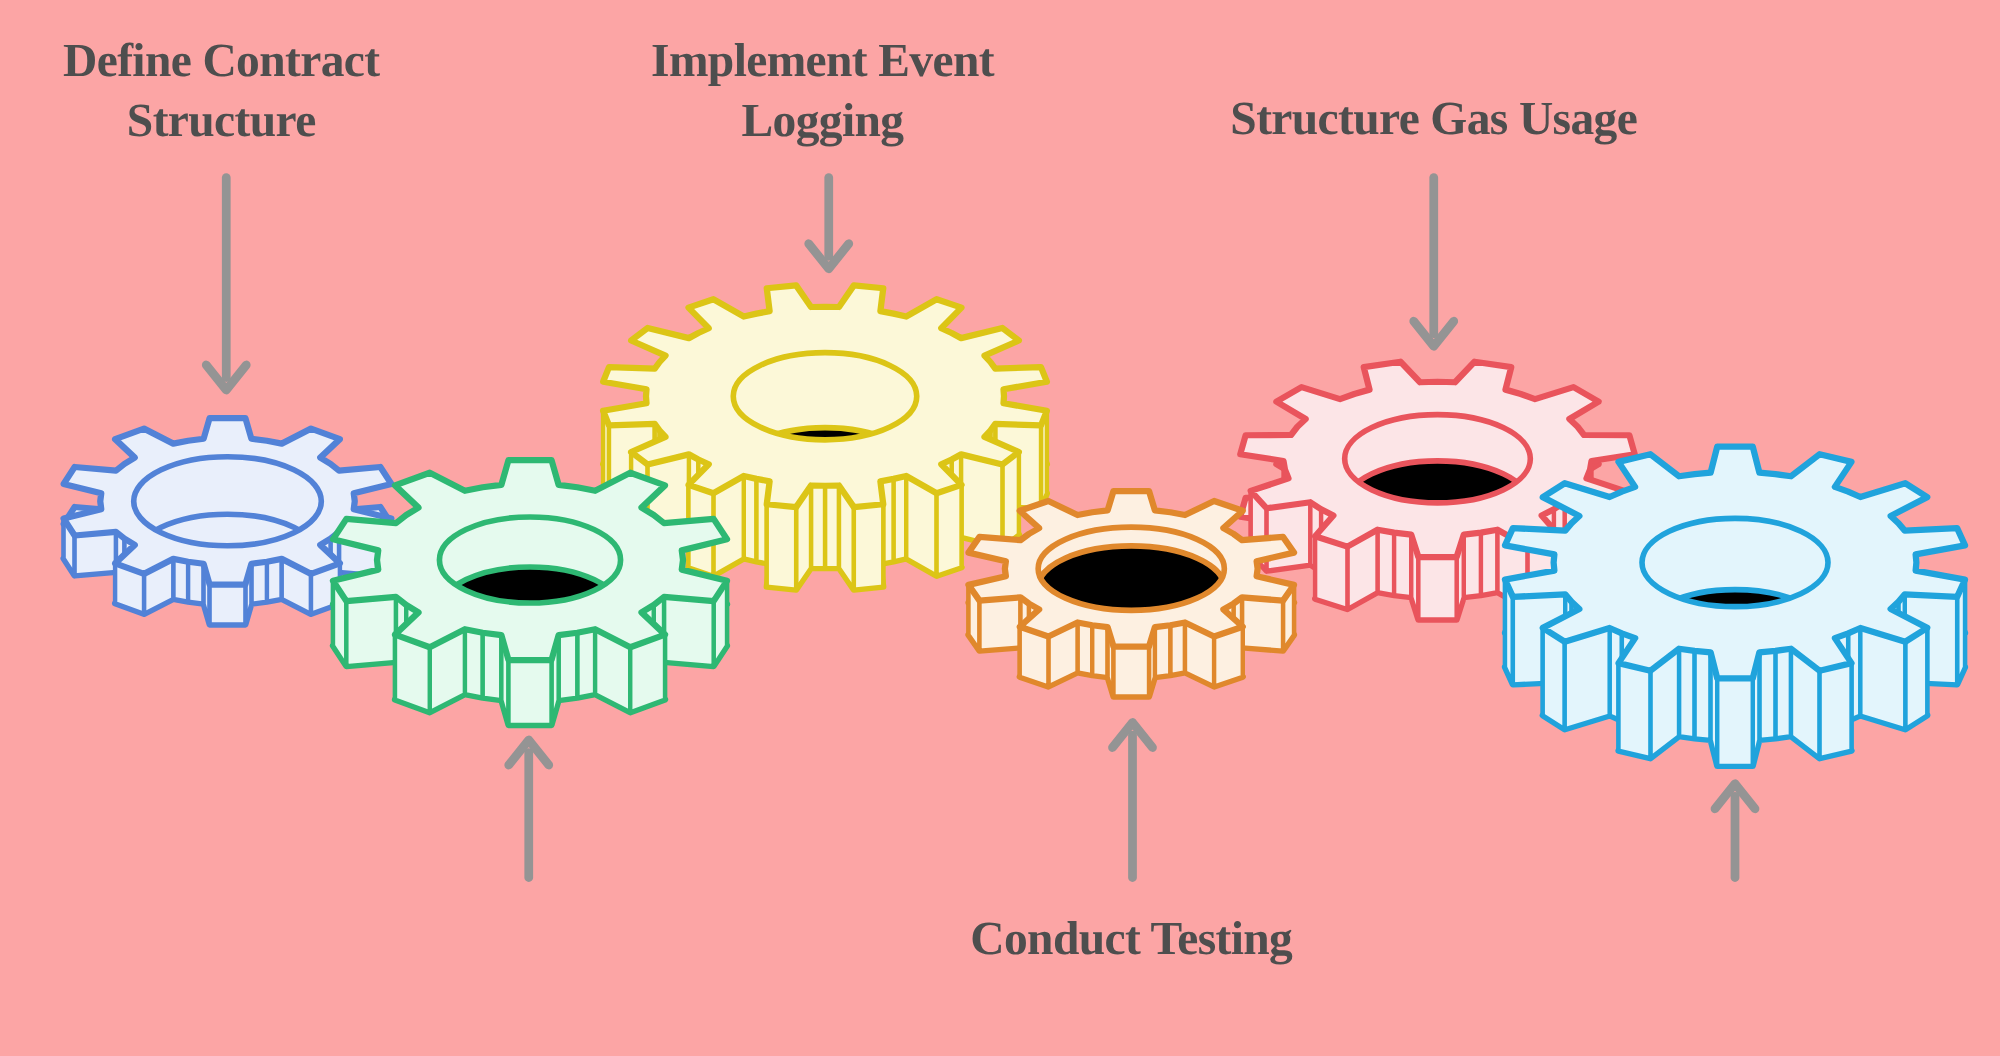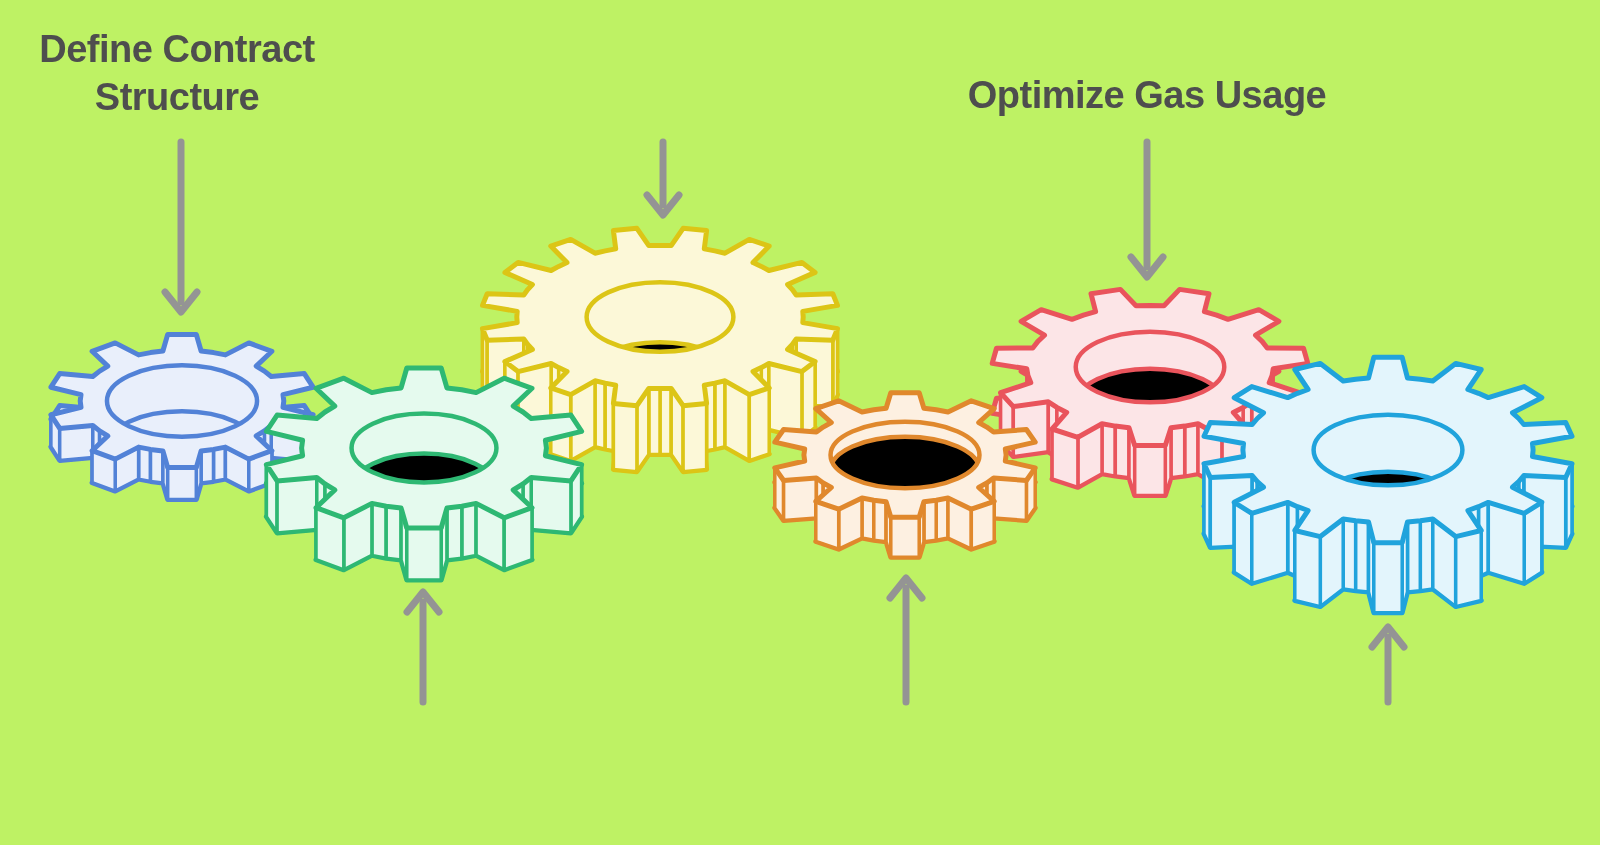--- a/index.html
+++ b/index.html
@@ -1,21 +1,21 @@
 <!DOCTYPE html>
 <html><head>
 <meta charset="utf-8">
 <style>
   html,body{margin:0;padding:0;background:#000;}
   #stage{
     position:relative;
     width:1600px;height:845px;
-    background:#bef264;
+    background:#fca5a5;
     overflow:hidden;
-    font-family:Liberation Sans, sans-serif;
+    font-family:Liberation Serif, serif;
   }
   #gear-svg{position:absolute;left:0;top:0;}
   .step-label{
     position:absolute;
     transform:translateX(-50%);
     white-space:pre-line;
     text-align:center;
     font-size:38px;
     line-height:48px;
     font-weight:700;
@@ -298,14 +298,17 @@
         <ellipse cx="1388" cy="450" rx="74.4" ry="35.34" fill="#e3f5fc"></ellipse>
         <g clip-path="url(#hole-clip-deploy-contract)">
           <ellipse cx="1388" cy="507" rx="74.4" ry="35.34" fill="#000000" stroke="#20a3dc" stroke-width="4.5"></ellipse>
         </g>
         <ellipse cx="1388" cy="450" rx="74.4" ry="35.34" fill="none" stroke="#20a3dc" stroke-width="4.5"></ellipse>
       </g>
     </svg>
 
   <div class="step-label" style="left: 177px; top: 25px; color: rgb(78, 78, 78);">Define Contract
 Structure</div>
-  <div class="step-label" style="left: 1147px; top: 71px; color: rgb(78, 78, 78);">Optimize Gas Usage</div>
+  <div class="step-label" style="left: 658px; top: 25px; color: rgb(78, 78, 78);">Implement Event
+Logging</div>
+  <div class="step-label" style="left: 905px; top: 727px; color: rgb(78, 78, 78);">Conduct Testing</div>
+  <div class="step-label" style="left: 1147px; top: 71px; color: rgb(78, 78, 78);">Structure Gas Usage</div>
 </div>
 
 </body></html>

